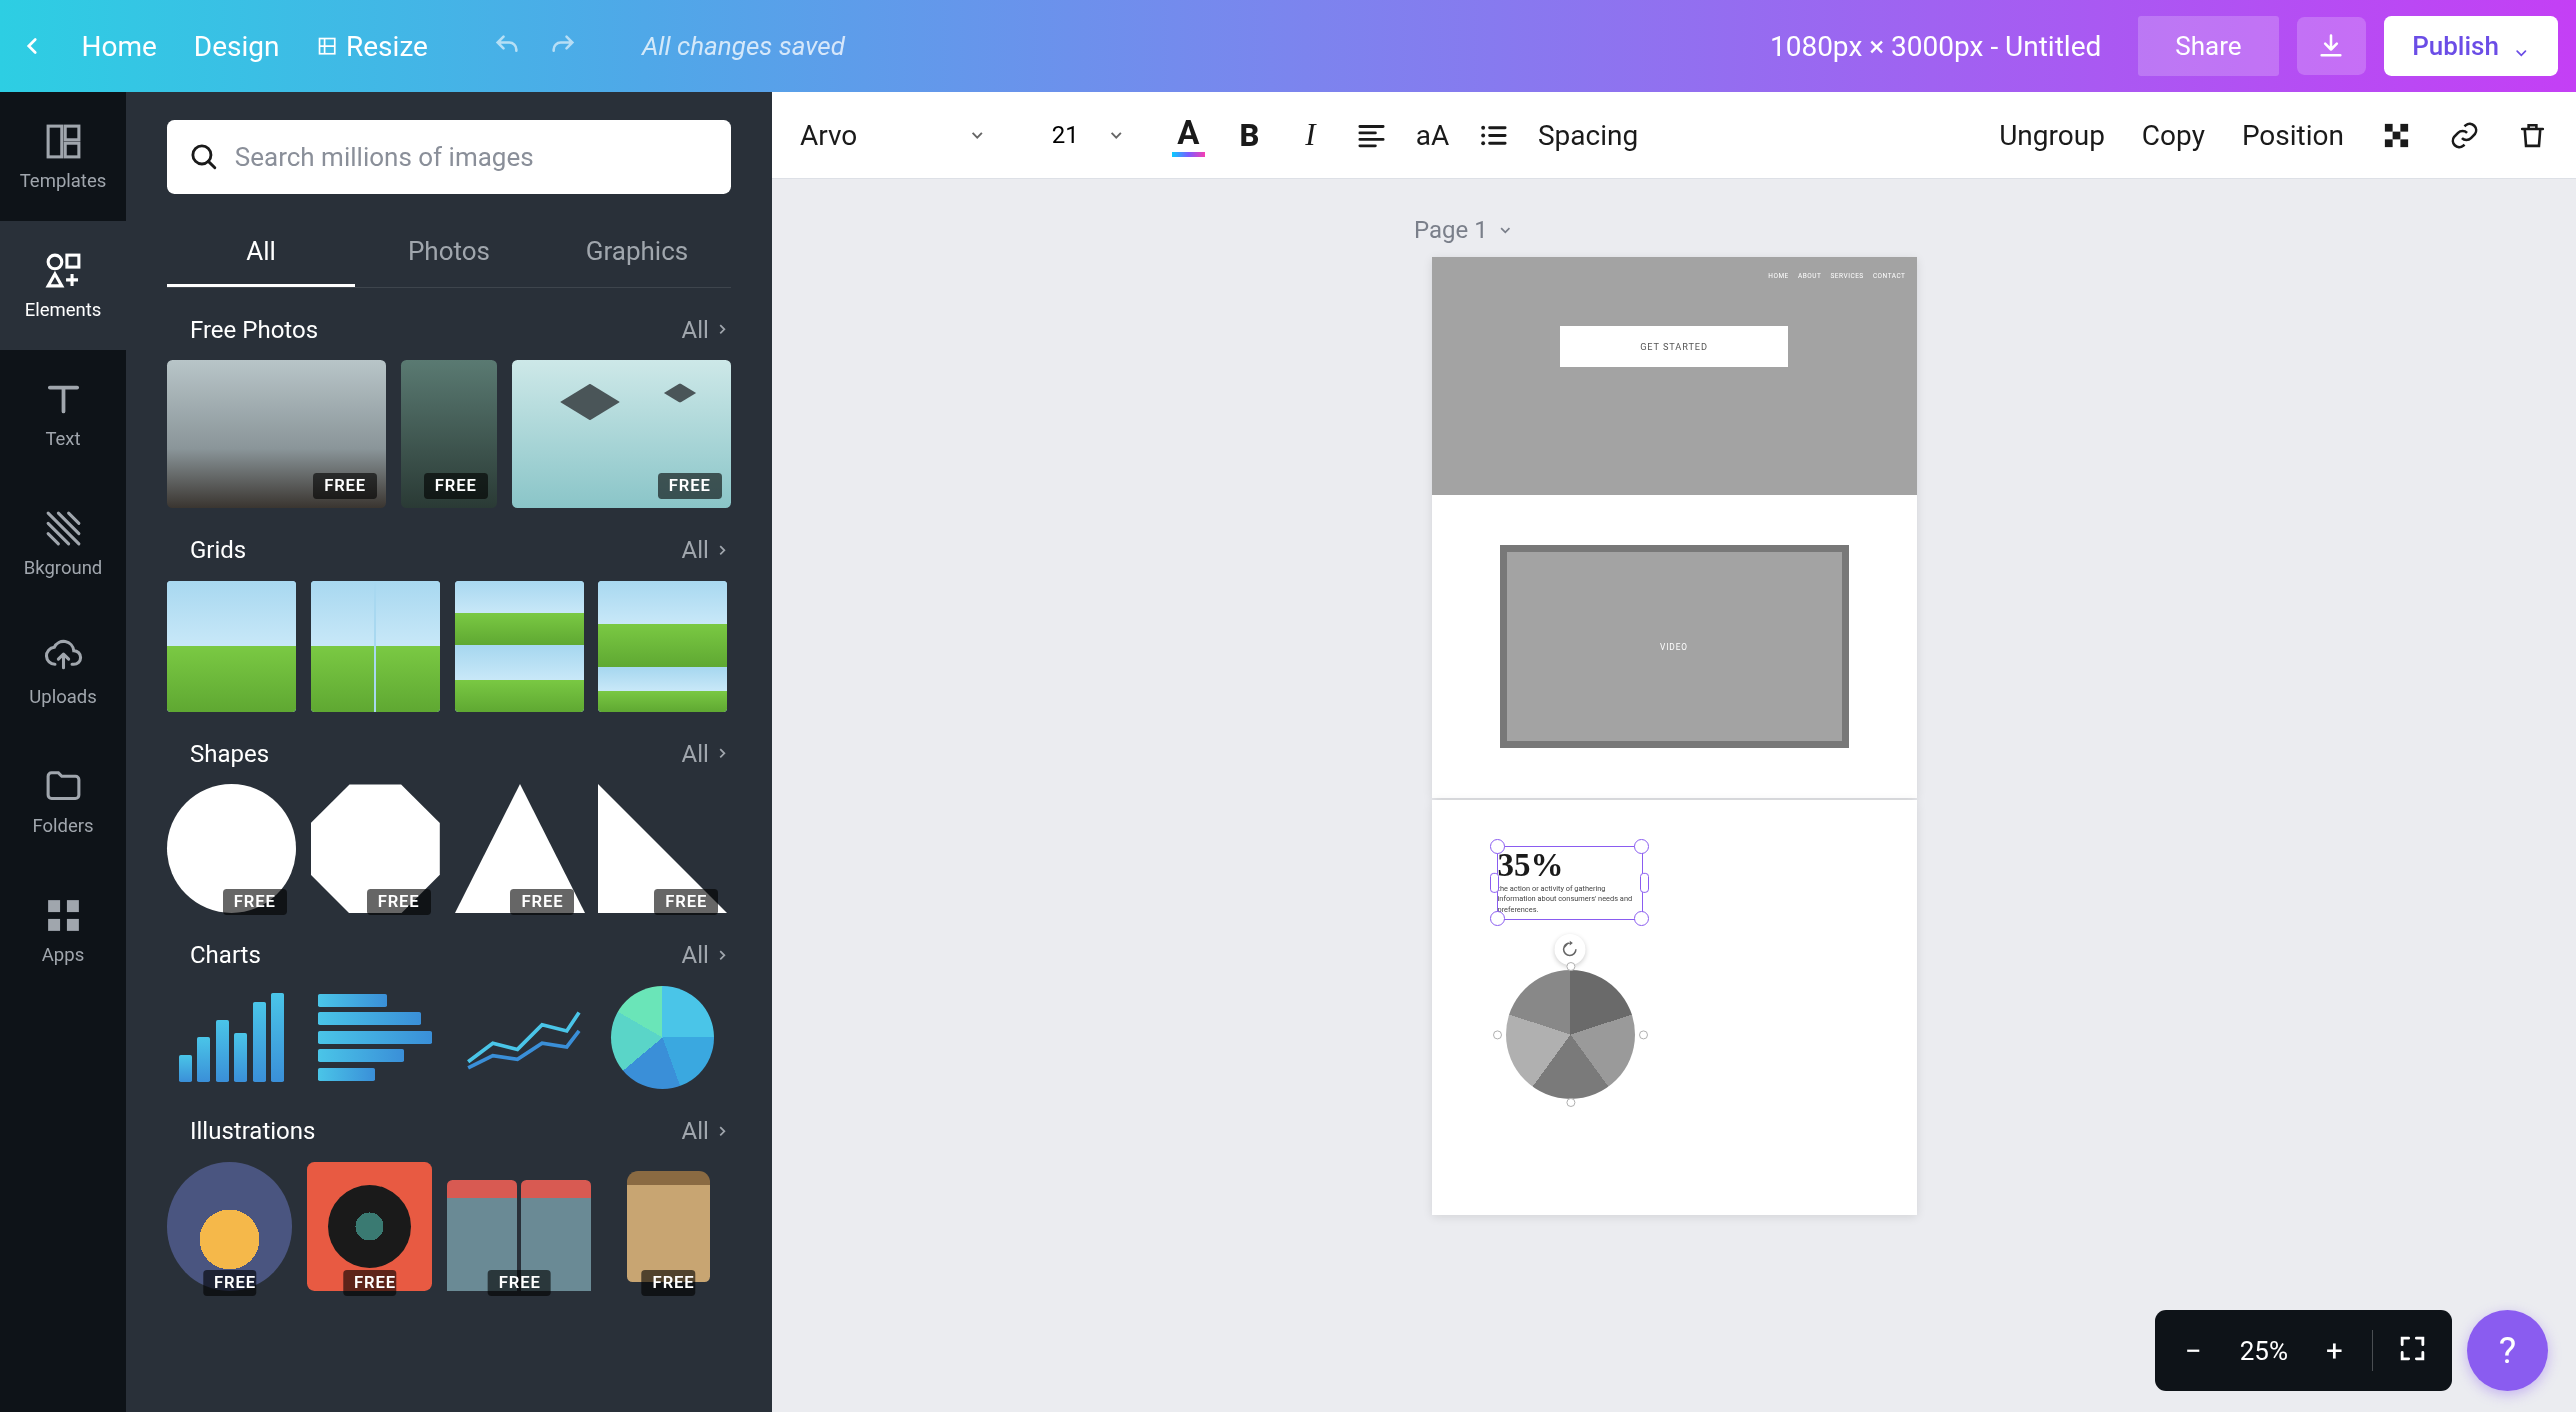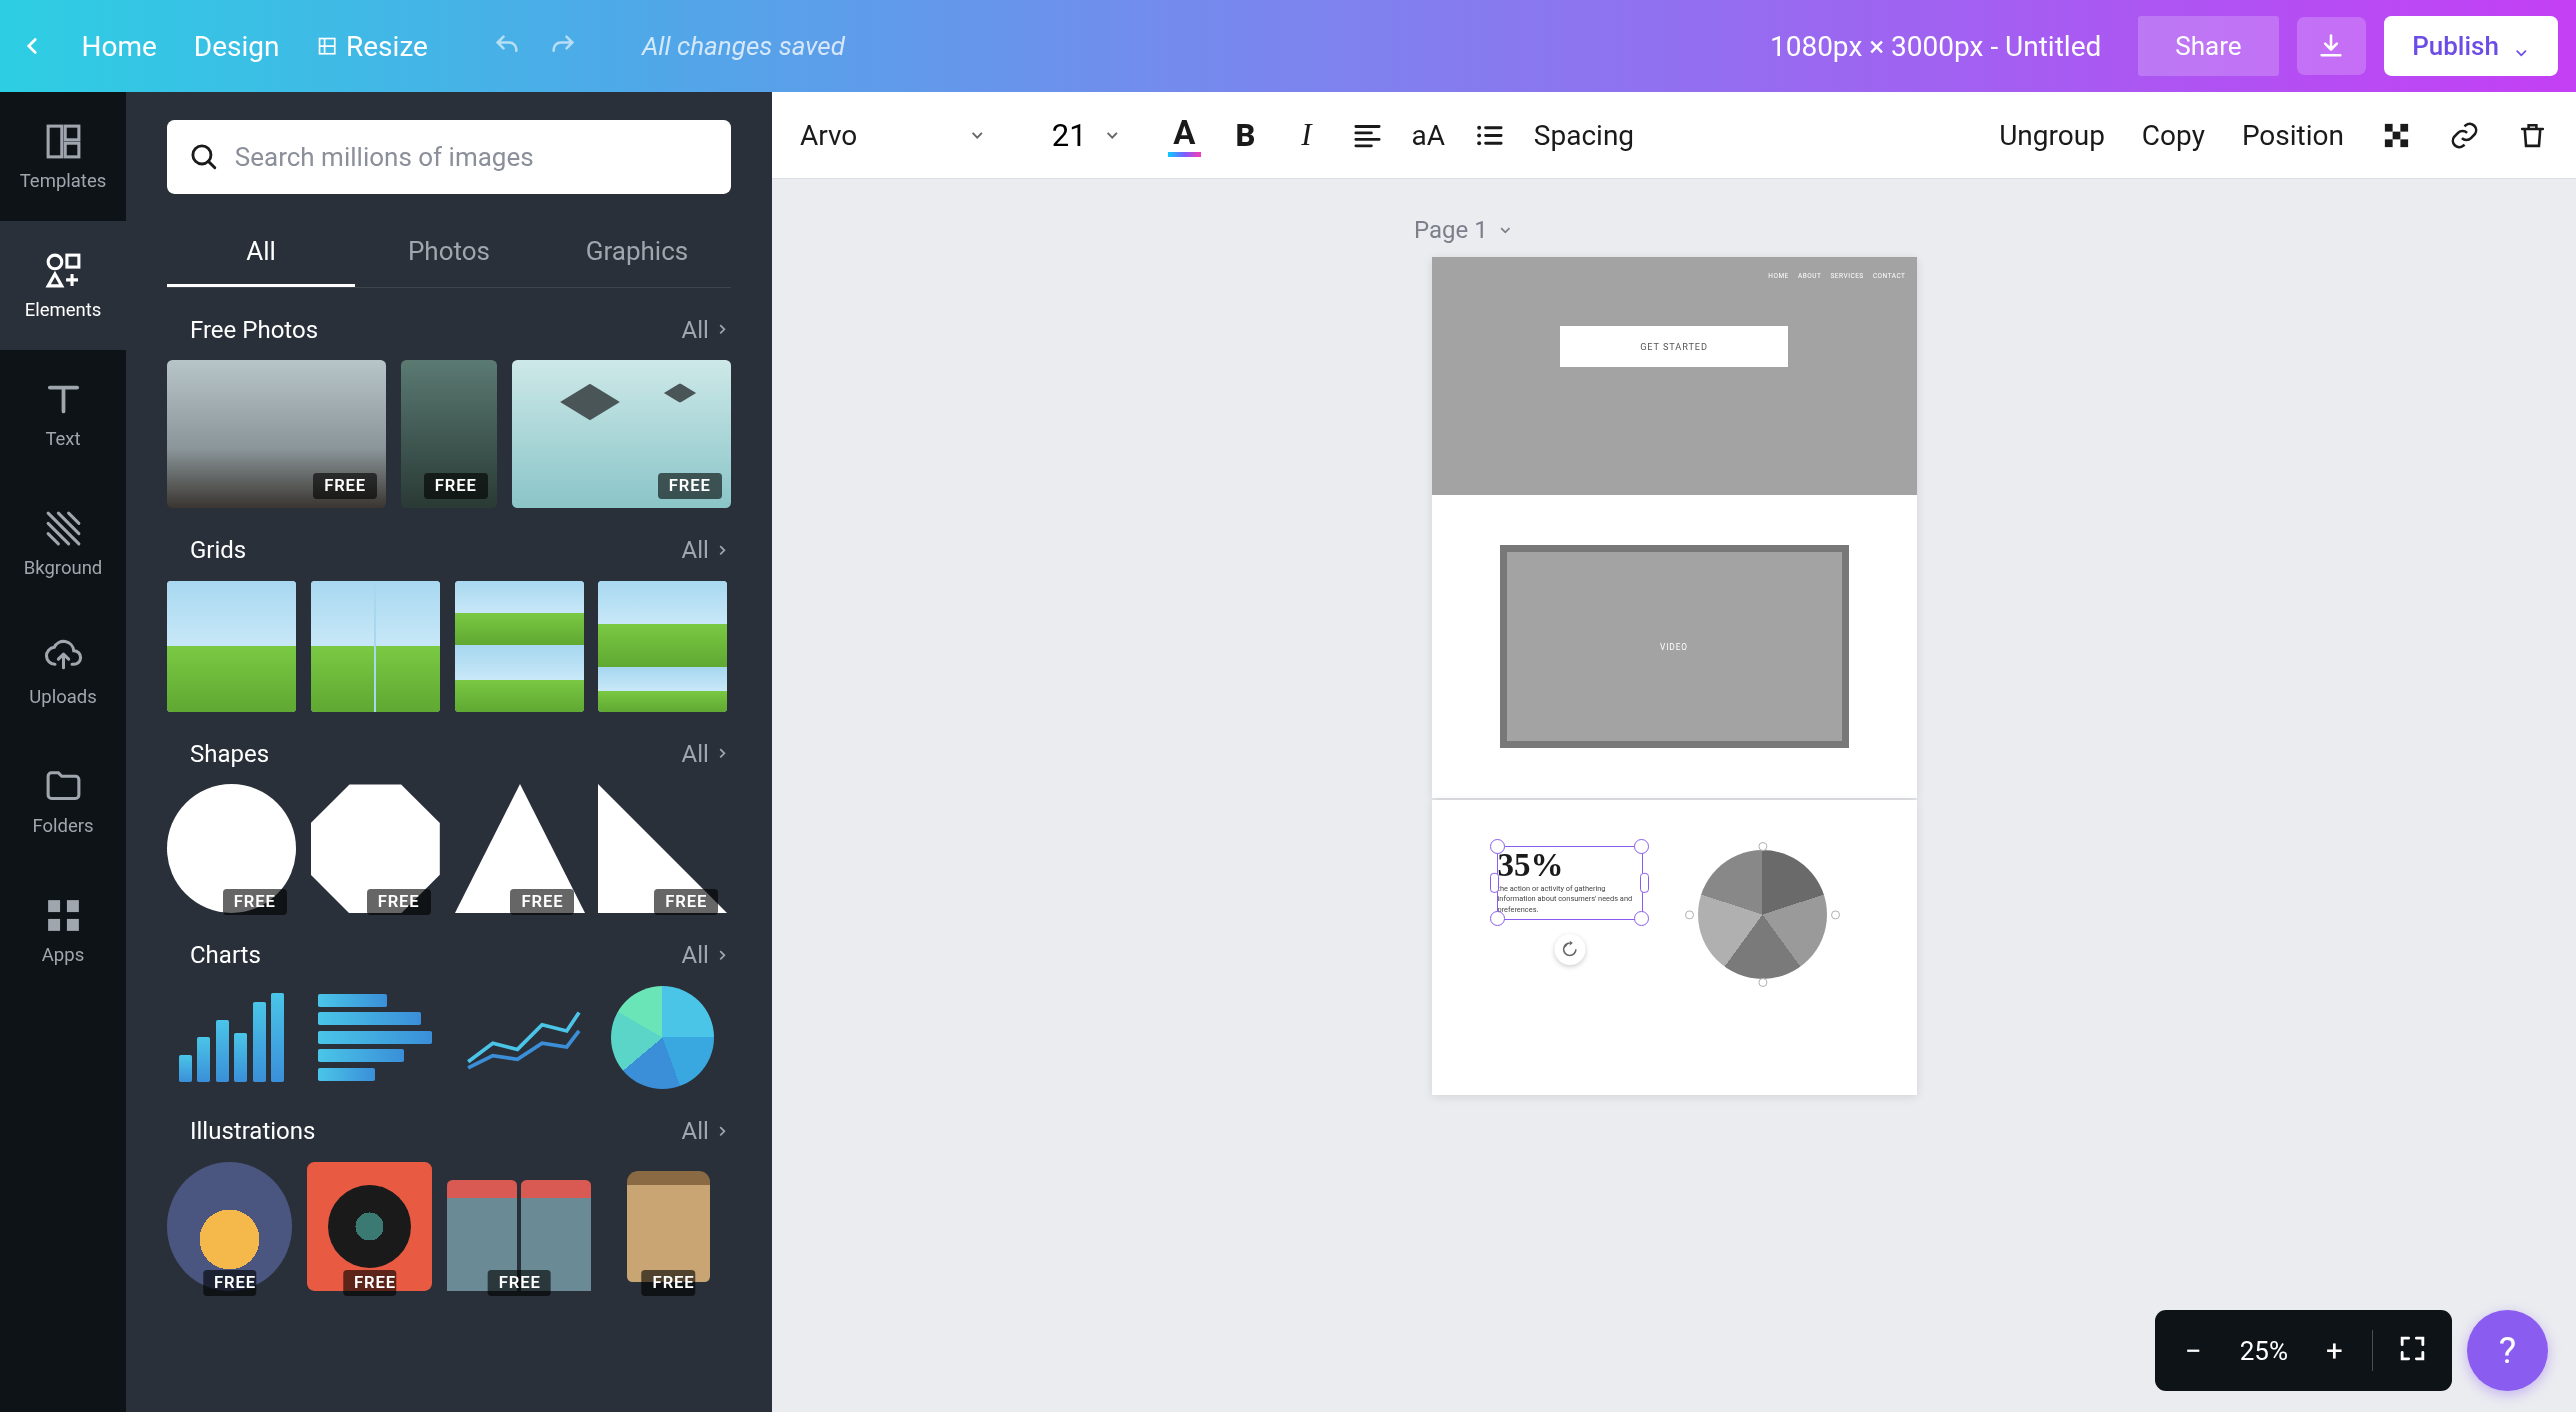--- a/index.html
+++ b/index.html
@@ -96,21 +96,21 @@
     
     .collapse-handle { position: absolute; right: -18.5px; top: 692px; width: 22px; height: 83px; background: #293039; border-radius: 0 11px 11px 0; display: flex; align-items: center; justify-content: center; }
     
     
     .canvas-area { flex: 1; display: flex; flex-direction: column; background: #ebecf0; position: relative; }
     
     
     .context-toolbar { height: 87px; background: #fff; border-bottom: 0.9px solid #dde0e6; display: flex; align-items: center; padding: 0 28px; gap: 28px; }
     .font-select { display: flex; align-items: center; gap: 111px; font-size: 28px; color: #1a1a1a; }
     .font-select svg { width: 18.5px; height: 18.5px; fill: #666; }
-    .size-select { display: flex; align-items: center; gap: 16px; font-size: 31px; margin-left: 37px; }
+    .size-select { display: flex; align-items: center; gap: 28px; font-size: 24px; margin-left: 37px; }
     .size-select svg { width: 18.5px; height: 18.5px; fill: #666; }
     .color-btn { font-size: 33px; font-weight: 700; color: #1a1a1a; border-bottom: 5.5px solid; border-image: linear-gradient(90deg, #00d4ff, #7b5cff, #ff3cac) 1; padding: 0 5.5px; margin-left: 18.5px; }
     .fmt-icon { width: 33px; height: 33px; display: flex; align-items: center; justify-content: center; font-size: 31px; color: #1a1a1a; cursor: pointer; }
     .fmt-icon.bold { font-weight: 800; }
     .fmt-icon.italic { font-style: italic; font-family: serif; }
     .fmt-icon svg { width: 31px; height: 31px; fill: #1a1a1a; }
     .spacing-label { font-size: 28px; color: #1a1a1a; cursor: pointer; }
     .ctx-right { margin-left: auto; display: flex; align-items: center; gap: 37px; }
     .ctx-action { font-size: 28px; color: #1a1a1a; cursor: pointer; }
     .ctx-icon { width: 31px; height: 31px; cursor: pointer; }
@@ -122,21 +122,21 @@
     .page-label svg { width: 16.6px; height: 16.6px; fill: #7a7f8a; }
     
     .design-page { width: 485px; background: #fff; box-shadow: 0 1.8px 9.2px rgba(0,0,0,0.1); }
     .hero { background: #a3a3a3; height: 238px; padding: 14.8px 11px; color: #fff; }
     .hero-nav { display: flex; justify-content: flex-end; gap: 9.2px; font-size: 6.5px; letter-spacing: 0.5px; }
     .hero-title { text-align: center; font-size: 18.5px; letter-spacing: 1.4px; margin-top: 35px; line-height: 1.5; font-weight: 400; }
     .hero-cta { margin: 46px auto 0; width: 228px; background: #fff; color: #555; text-align: center; font-size: 9.2px; padding: 15px 0; letter-spacing: 0.9px; }
     .video-section { padding: 50px 68px; }
     .video-box { border: 7.4px solid #787878; background: #a3a3a3; height: 203px; display: flex; align-items: center; justify-content: center; color: #fff; font-size: 8.3px; letter-spacing: 0.9px; }
     
-    .stats-section { padding: 46px 65px 111px; background: #fff; display: flex; gap: 46px; align-items: flex-start; margin-top: 1.8px; box-shadow: 0 1.8px 9.2px rgba(0,0,0,0.1); width: 485px; position: relative; }
+    .stats-section { padding: 46px 65px 111px; background: #fff; display: flex; gap: 46px; align-items: flex-start; margin-top: 1.8px; box-shadow: 0 1.8px 9.2px rgba(0,0,0,0.1); width: 485px; position: relative; flex-direction: column; }
     .stat-text-block { position: relative; border: 1.8px solid #8a5cf0; width: 146px; padding: 0 0 3.7px 0; }
     .stat-number { font-family: Georgia, serif; font-size: 33px; font-weight: 700; color: #1a1a1a; }
     .stat-desc { font-size: 7.4px; color: #444; line-height: 1.4; }
     .sel-handle { position: absolute; width: 14.8px; height: 14.8px; background: #fff; border: 1.8px solid #8a5cf0; border-radius: 50%; }
     .sel-h-tl { top: -7.4px; left: -7.4px; } .sel-h-tr { top: -7.4px; right: -7.4px; }
     .sel-h-bl { bottom: -7.4px; left: -7.4px; } .sel-h-br { bottom: -7.4px; right: -7.4px; }
     .sel-h-l { top: 50%; left: -7.4px; transform: translateY(-50%); border-radius: 3.7px; width: 9.2px; height: 20.3px; }
     .sel-h-r { top: 50%; right: -7.4px; transform: translateY(-50%); border-radius: 3.7px; width: 9.2px; height: 20.3px; }
     .rotate-handle { position: absolute; bottom: -46px; left: 50%; transform: translateX(-50%); width: 31px; height: 31px; background: #fff; border-radius: 50%; box-shadow: 0 1.8px 5.5px rgba(0,0,0,0.2); display: flex; align-items: center; justify-content: center; }
     .rotate-handle svg { width: 18.5px; height: 18.5px; fill: #666; }

